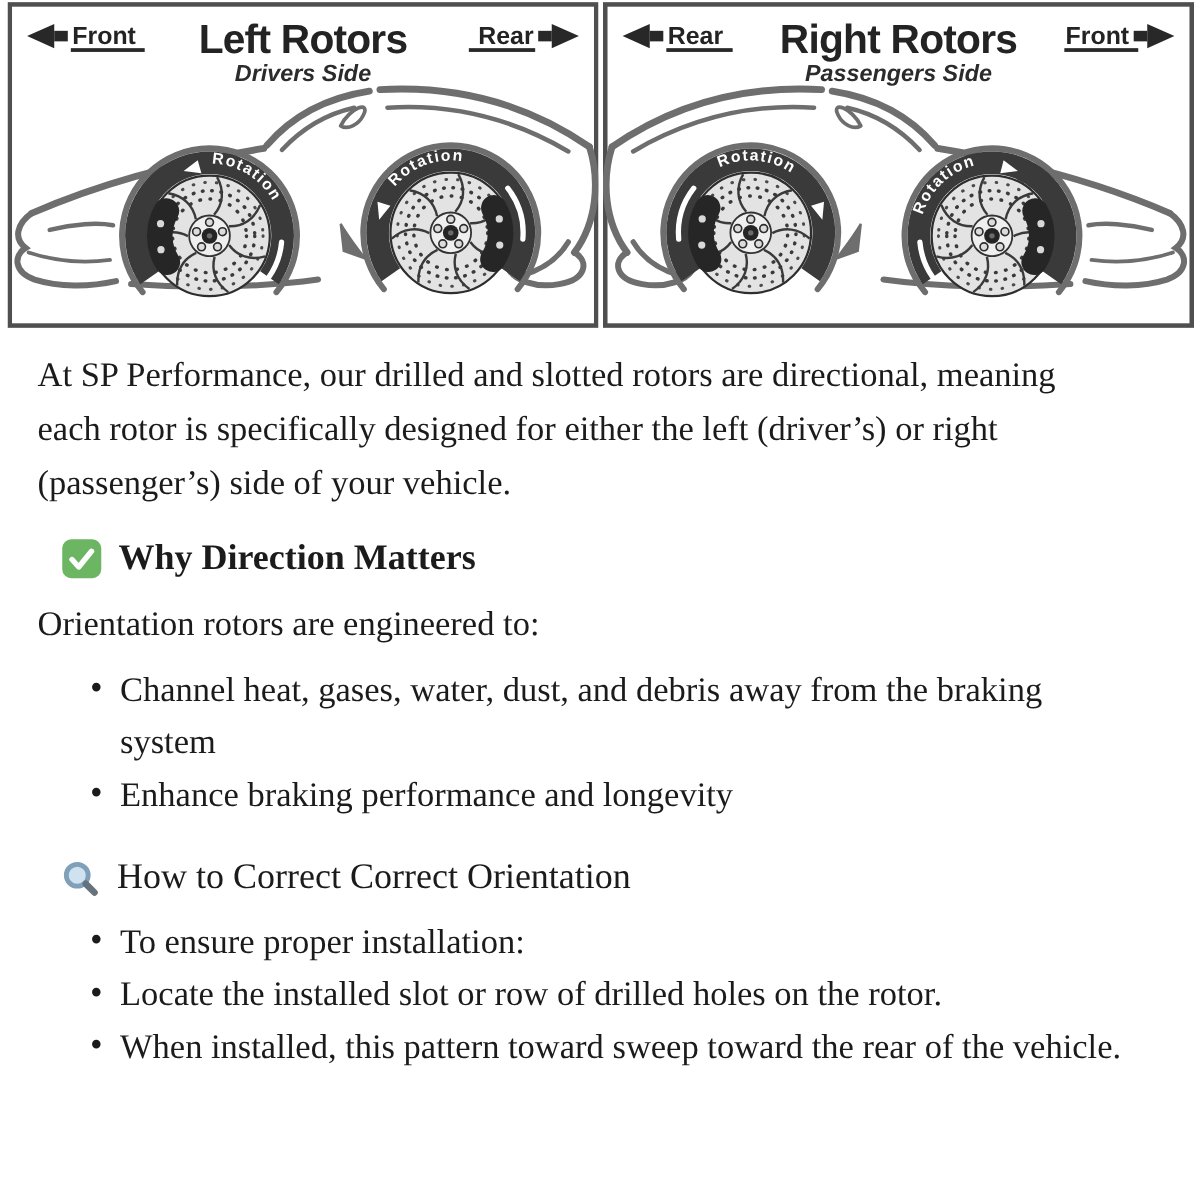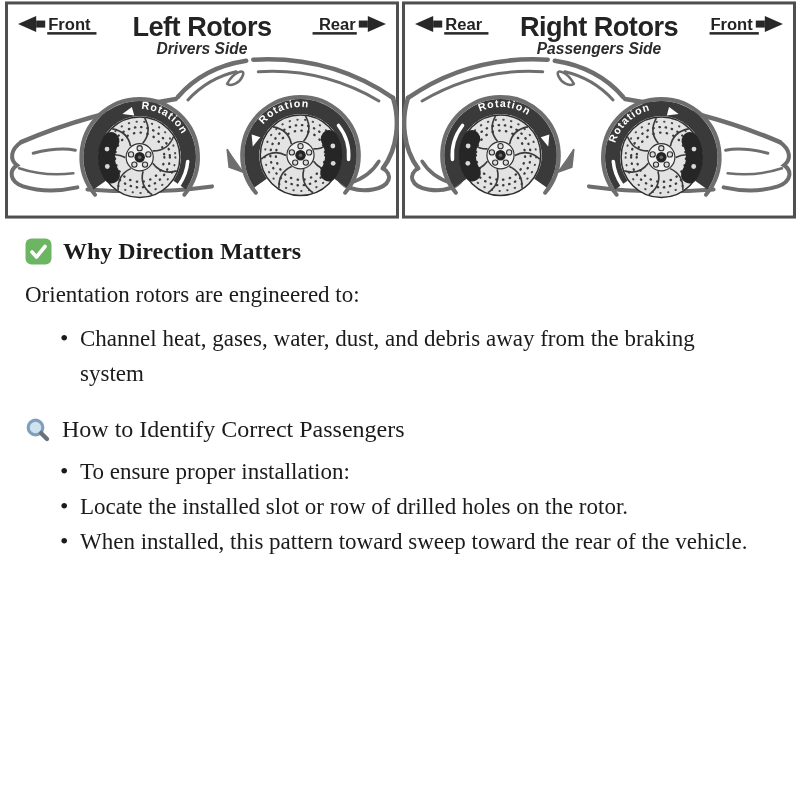--- a/index.html
+++ b/index.html
@@ -10,21 +10,21 @@
   
   .diagram{display:flex;gap:3px;padding:1px 4px 0 5px;}
   .panel-svg{display:block;}
   .pf-title{font-family:"Liberation Sans",sans-serif;font-weight:bold;font-size:27px;letter-spacing:-0.5px;fill:#232323;}
   .pf-sub{font-family:"Liberation Sans",sans-serif;font-weight:bold;font-style:italic;font-size:15.5px;fill:#2b2b2b;}
   .pf-dir{font-family:"Liberation Sans",sans-serif;font-weight:bold;font-size:16.5px;fill:#232323;}
   .rot-text{font-family:"Liberation Sans",sans-serif;font-weight:bold;font-size:10.5px;letter-spacing:1px;fill:#ffffff;}
   
   .content{padding:0 40px 0 25px;}
   .intro{font-size:23px;line-height:36px;margin:13px 0 0 0;max-width:716px;}
-  .sec-heading{display:flex;align-items:center;gap:11px;font-size:24px;margin:19px 0 0 0;}
+  .sec-heading{display:flex;align-items:center;gap:11px;font-size:24px;margin:19px 0 0 16px;}
   .sec-heading .h-text{font-weight:bold;}
   .sec-heading.plain .h-text{font-weight:normal;}
   .lead{font-size:23px;margin:17px 0 0 0;}
   ul.blist{margin:13px 0 0 0;padding:0 0 0 55px;list-style:none;font-size:23px;line-height:35px;max-width:700px;}
   ul.blist li{position:relative;font-family:Liberation Serif, serif;}
   ul.blist li::before{content:"•";position:absolute;left:-20px;top:0;font-size:24px;}
   .emoji{display:inline-flex;flex:0 0 auto;}
 </style>
 </head>
 <body>
@@ -157,45 +157,47 @@
     <text class="pf-title" x="196" y="34" text-anchor="middle">Right Rotors</text>
     <text class="pf-sub" x="196" y="52" text-anchor="middle">Passengers Side</text>
     <text class="pf-dir" x="349" y="28" text-anchor="end">Front</text>
     <rect x="306" y="30.5" width="49" height="2.5" fill="#282828"></rect>
     <use href="#dir-arrow-right"></use>
   </svg>
 </div>
 
 <div class="content">
 
+  <p class="intro">At SP Performance, our drilled and slotted rotors are directional, meaning each rotor is specifically designed for either the left (driver’s) or right (passenger’s) side of your vehicle.</p>
 
   <div class="sec-heading">
     <span class="emoji">
       <svg width="27" height="27" viewBox="0 0 27 27">
         <rect x="0.5" y="0.5" width="26" height="26" rx="6" fill="#6cb562"></rect>
         <polyline points="7,14 11.5,19 20,8.5" fill="none" stroke="#ffffff" stroke-width="3.6" stroke-linecap="round" stroke-linejoin="round"></polyline>
       </svg>
     </span>
     <span class="h-text">Why Direction Matters</span>
   </div>
 
   <p class="lead">Orientation rotors are engineered to:</p>
 
   <ul class="blist">
     <li>Channel heat, gases, water, dust, and debris away from the braking system</li>
+    <li>Enhance braking performance and longevity</li>
   </ul>
 
   <div class="sec-heading plain" style="margin-top:25px;">
     <span class="emoji">
       <svg width="26" height="26" viewBox="0 0 26 26">
         <circle cx="10.5" cy="10.5" r="7.3" fill="#cfe2f0" stroke="#7fa0b8" stroke-width="3.2"></circle>
         <line x1="16.2" y1="16.2" x2="22" y2="22" stroke="#66727c" stroke-width="4.4" stroke-linecap="round"></line>
       </svg>
     </span>
-    <span class="h-text">How to Identify Correct Passengers</span>
+    <span class="h-text">How to Correct Correct Orientation</span>
   </div>
 
   <ul class="blist" style="margin-top:11px;">
     <li>To ensure proper installation:</li>
     <li>Locate the installed slot or row of drilled holes on the rotor.</li>
     <li>When installed, this pattern toward sweep toward the rear of the vehicle.</li>
   </ul>
 
 </div>
 

